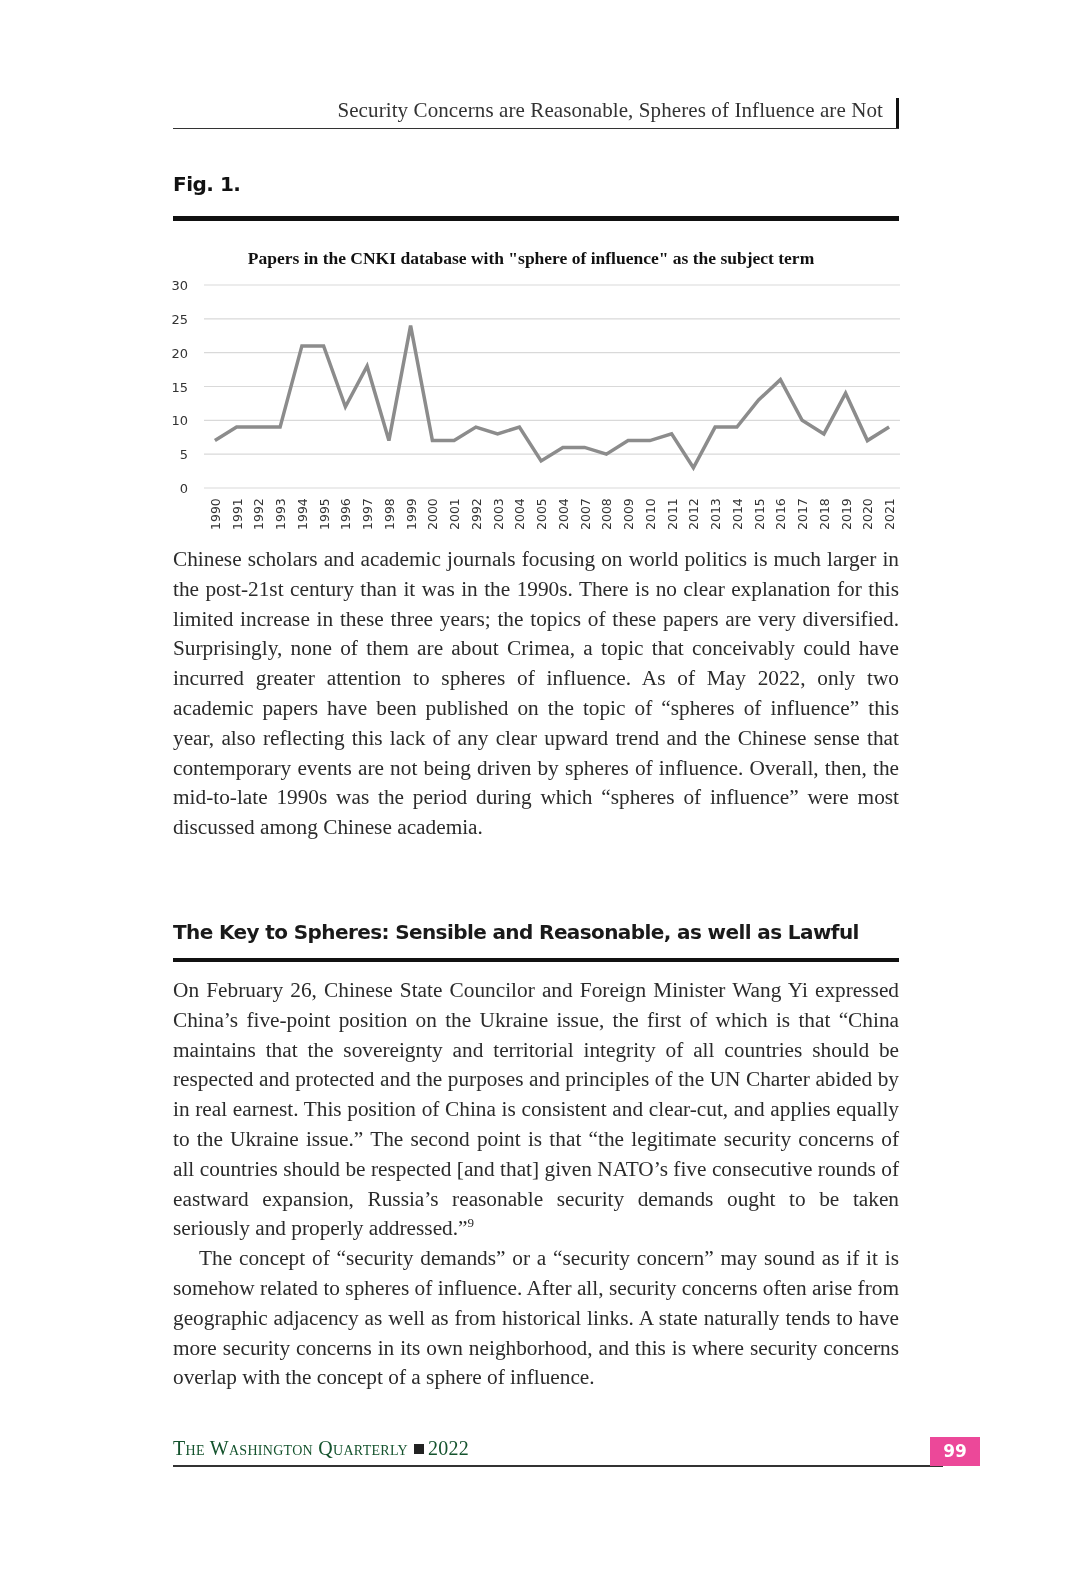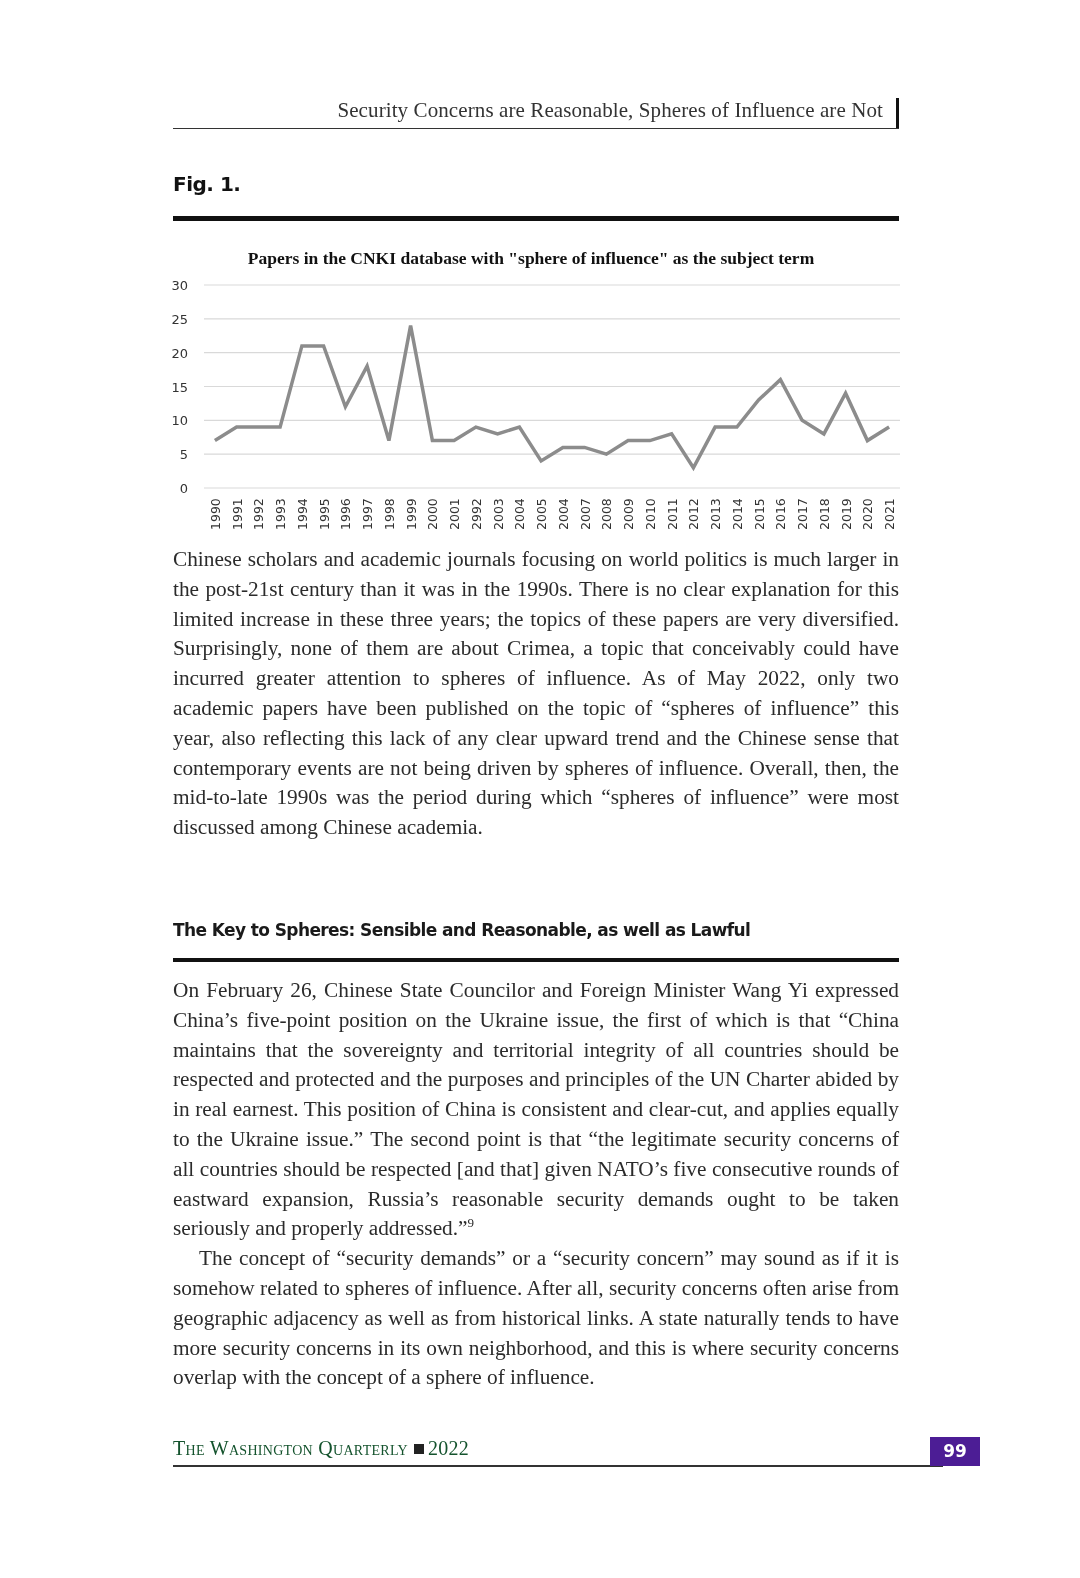--- a/index.html
+++ b/index.html
@@ -13,28 +13,28 @@
                font-weight: bold; font-size: 20px; color: #111; letter-spacing: -0.5px; }
   .fig-rule { position: absolute; left: 173px; top: 216px; width: 726px; height: 5px; background: #111; }
   .chart-wrap { position: absolute; left: 160px; top: 240px; width: 750px; height: 300px; }
   .chart-wrap svg { display: block; }
   .body-text { position: absolute; left: 173px; width: 726px; font-size: 21.3px; line-height: 29.8px;
                text-align: justify; color: #2b2b2b; }
   .body-text p { margin: 0; }
   .body-text p.indent { text-indent: 26px; }
   .para1 { top: 545px; }
   .section-heading { position: absolute; left: 173px; top: 920px; font-family: "DejaVu Sans", sans-serif;
-                     font-weight: bold; font-size: 17px; color: #1a1a1a; letter-spacing: -0.6px; }
+                     font-weight: bold; font-size: 20px; color: #1a1a1a; letter-spacing: -0.6px; }
   .section-rule { position: absolute; left: 173px; top: 958px; width: 726px; height: 4px; background: #111; }
   .para2 { top: 976px; }
   .footnote-ref { font-size: 13px; vertical-align: super; line-height: 0; }
   .footer { position: absolute; left: 173px; top: 1437px; width: 807px; height: 30px; }
   .footer .journal { position: absolute; left: 0; top: 0; font-size: 20px; color: #14532d; font-variant: small-caps; letter-spacing: 0.3px; }
   .footer .rule { position: absolute; left: 0; top: 28px; width: 770px; height: 1.5px; background: #333; }
-  .footer .page-num { position: absolute; right: 0; top: 0; width: 50px; height: 29px; background: #4c1d95; color: #fff;
+  .footer .page-num { position: absolute; right: 0; top: 0; width: 50px; height: 29px; background: #ec4899; color: #fff;
                       font-family: "DejaVu Sans", sans-serif; font-weight: bold; font-size: 17px; text-align: center; line-height: 29px; }
   .sq { display: inline-block; width: 10px; height: 10px; background: #222; margin: 0 4px 2px 6px; vertical-align: middle; }
 </style>
 </head>
 <body>
 
 <div class="running-head">
   <span class="rh-text">Security Concerns are Reasonable, Spheres of Influence are Not</span>
   <span class="rh-bar"></span>
 </div>

